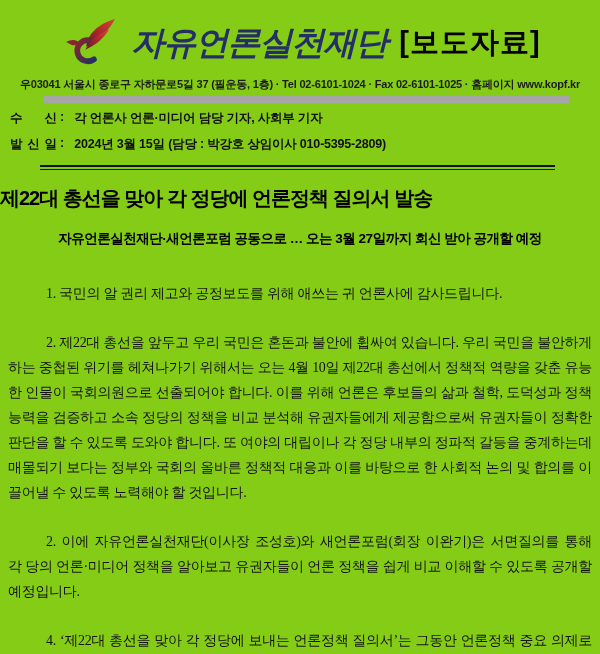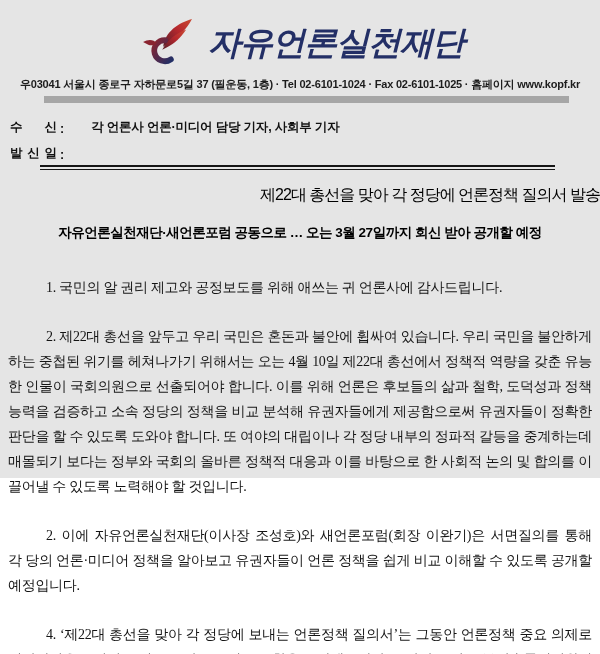--- a/index.html
+++ b/index.html
@@ -1,51 +1,51 @@
 <!DOCTYPE html>
 <html lang="ko"><head>
 <meta charset="utf-8">
 <style>
   * { margin:0; padding:0; box-sizing:border-box; }
   html,body { width:600px; height:654px; background:#ffffff; overflow:hidden; }
   body { font-family:"Liberation Sans","DejaVu Sans",sans-serif; color:#111; }
 
-  .page { width:600px; height:478px; background:#e5e5e5; }
+  .page { width:600px; height:654px; background:#84cc16; }
 
   
   .logo-row { display:flex; align-items:center; justify-content:center; padding-top:16px; gap:8px; }
   .logo-mark { flex:0 0 auto; margin-top:2px; }
   .logo-text {
     font-size:33px; font-weight:800; font-style:italic;
     color:#232f66; letter-spacing:-1px;
     font-family:"Liberation Serif","DejaVu Serif",serif;
   }
   .doc-type { font-size:29px; font-weight:800; color:#000; letter-spacing:1px; margin-left:4px; }
 
   .address {
     text-align:center; font-size:11px; font-weight:700; color:#1c1c1c;
     margin-top:7px; letter-spacing:-0.2px;
   }
   .gray-bar { height:7px; background:#a6a6a6; margin:4px 31px 0 44px; }
 
   
   .meta { padding:7px 10px 0 10px; }
-  .meta-row { display:flex; align-items:flex-end; height:26px; font-size:12.5px; font-weight:700; }
+  .meta-row { display:flex; align-items:flex-start; height:26px; font-size:12.5px; font-weight:700; }
   .meta-lbl { display:inline-block; width:47px; text-align:justify; text-align-last:justify; }
   .meta-colon { margin:0 2px 0 3px; }
-  .meta-val { margin-left:25px; letter-spacing:-0.2px; }
+  .meta-val { margin-left:8px; letter-spacing:-0.2px; }
 
   .double-rule {
     margin:3px 45px 0 40px; height:5px;
     border-top:2.5px solid #151515; border-bottom:1.5px solid #151515;
   }
 
   
   .headline {
-    text-align:right; font-size:16px; font-weight:400; color:#000;
+    text-align:left; font-size:20px; font-weight:700; color:#000;
     margin-top:15px; letter-spacing:-1px;
   }
   .subheadline {
     text-align:center; font-size:13.5px; font-weight:700; color:#000;
     margin-top:18px; letter-spacing:-0.5px;
   }
 
   
   .body {
     padding:21px 8px 0 8px;
@@ -75,35 +75,37 @@
             <stop offset="1" stop-color="#232f66"></stop>
           </linearGradient>
         </defs>
         <path d="M28 30 C30 14 44 5 58 1 C52 12 46 17 40 22 C36 25 32 27 28 30 Z" fill="url(#wg)"></path>
         <path d="M27 33 C33 22 42 16 52 12 C46 21 40 26 33 30 Z" fill="url(#wg)"></path>
         <path d="M30 23 a11 11 0 1 0 6 20" fill="none" stroke="url(#bg2)" stroke-width="6" stroke-linecap="round"></path>
         <path d="M21 26 c-3 -4 -9 -4 -14 -1 l6 3 c3 1 6 0 8 -2 z" fill="#8a2430"></path>
       </svg>
     </span>
     <span class="logo-text">자유언론실천재단</span>
+    <span class="doc-type">[보도자료]</span>
   </div>
 
   <div class="address">우03041 서울시 종로구 자하문로5길 37 (필운동, 1층) · Tel 02-6101-1024 · Fax 02-6101-1025 · 홈페이지 www.kopf.kr</div>
 
   <div class="gray-bar"></div>
 
   <div class="meta">
     <div class="meta-row">
       <span class="meta-lbl">수 신</span>
       <span class="meta-colon">:</span>
       <span class="meta-val">각 언론사 언론·미디어 담당 기자, 사회부 기자</span>
     </div>
     <div class="meta-row">
       <span class="meta-lbl">발 신 일</span>
       <span class="meta-colon">:</span>
+      <span class="meta-val">2024년 3월 15일 (담당 : 박강호 상임이사 010-5395-2809)</span>
     </div>
   </div>
 
   <div class="double-rule"></div>
 
   <div class="headline">제22대 총선을 맞아 각 정당에 언론정책 질의서 발송</div>
   <div class="subheadline">자유언론실천재단·새언론포럼 공동으로 … 오는 3월 27일까지 회신 받아 공개할 예정</div>
 
   <div class="body">
     <p>1. 국민의 알 권리 제고와 공정보도를 위해 애쓰는 귀 언론사에 감사드립니다.</p>

